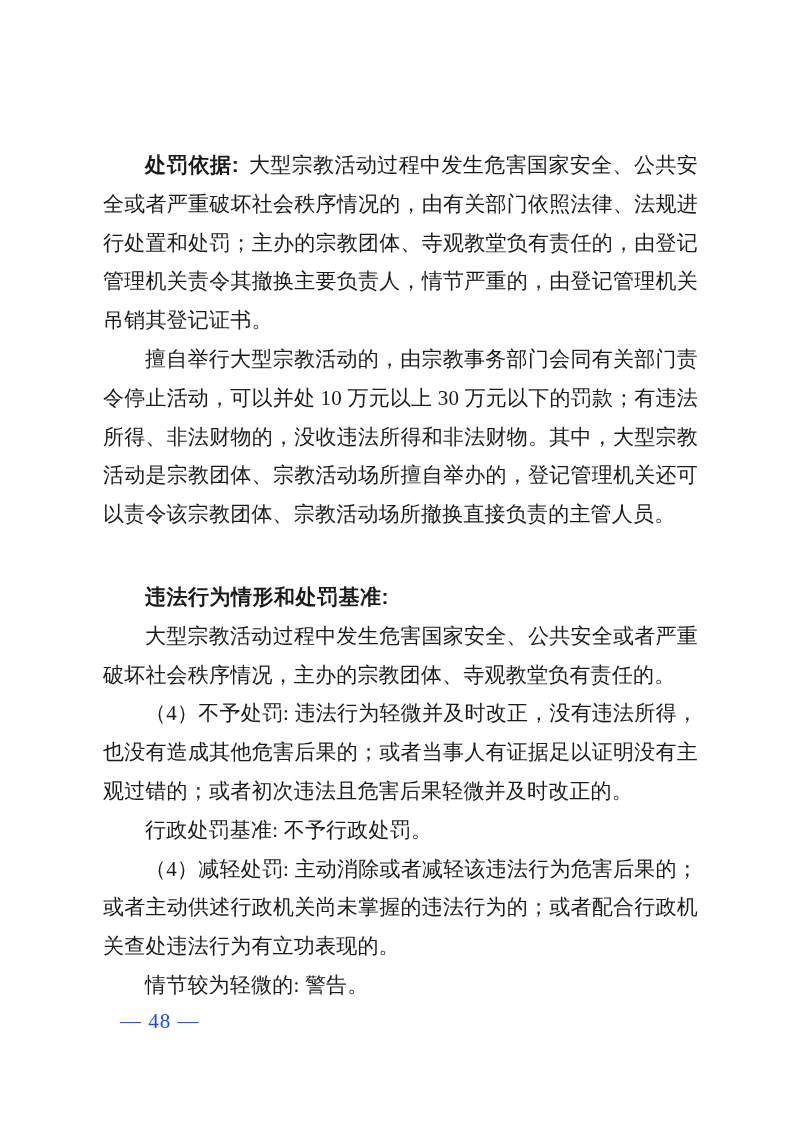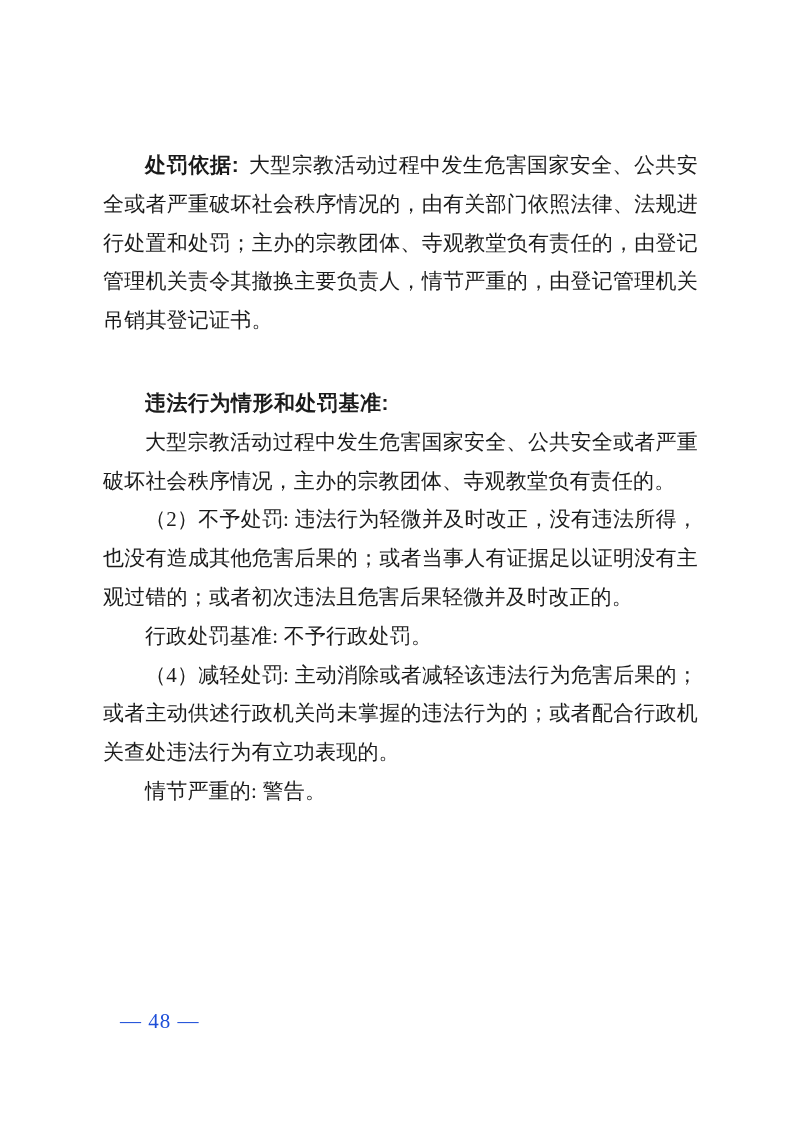--- a/index.html
+++ b/index.html
@@ -54,30 +54,31 @@
   }
 </style>
 </head>
 <body>
 
 <div class="page">
   <div class="content">
 
     <p class="para"><span class="bold-lead">处罚依据:</span><span>大型宗教活动过程中发生危害国家安全、公共安全或者严重破坏社会秩序情况的，由有关部门依照法律、法规进行处置和处罚；主办的宗教团体、寺观教堂负有责任的，由登记管理机关责令其撤换主要负责人，情节严重的，由登记管理机关吊销其登记证书。</span></p>
 
+    <p class="para">擅自举行大型宗教活动的，由宗教事务部门会同有关部门责令停止活动，可以并处 10 万元以上 30 万元以下的罚款；有违法所得、非法财物的，没收违法所得和非法财物。其中，大型宗教活动是宗教团体、宗教活动场所擅自举办的，登记管理机关还可以责令该宗教团体、宗教活动场所撤换直接负责的主管人员。</p>
 
     <p class="para heading">违法行为情形和处罚基准:</p>
 
     <p class="para">大型宗教活动过程中发生危害国家安全、公共安全或者严重破坏社会秩序情况，主办的宗教团体、寺观教堂负有责任的。</p>
 
-    <p class="para">（2）不予处罚: 违法行为轻微并及时改正，没有违法所得，也没有造成其他危害后果的；或者当事人有证据足以证明没有主观过错的；或者初次违法且危害后果轻微并及时改正的。</p>
+    <p class="para">（4）不予处罚: 违法行为轻微并及时改正，没有违法所得，也没有造成其他危害后果的；或者当事人有证据足以证明没有主观过错的；或者初次违法且危害后果轻微并及时改正的。</p>
 
     <p class="para">行政处罚基准: 不予行政处罚。</p>
 
     <p class="para">（4）减轻处罚: 主动消除或者减轻该违法行为危害后果的；或者主动供述行政机关尚未掌握的违法行为的；或者配合行政机关查处违法行为有立功表现的。</p>
 
-    <p class="para">情节严重的: 警告。</p>
+    <p class="para">情节较为轻微的: 警告。</p>
 
 
   </div>
 
   <div class="footer">— 48 —</div>
 </div>
 
 </body></html>

